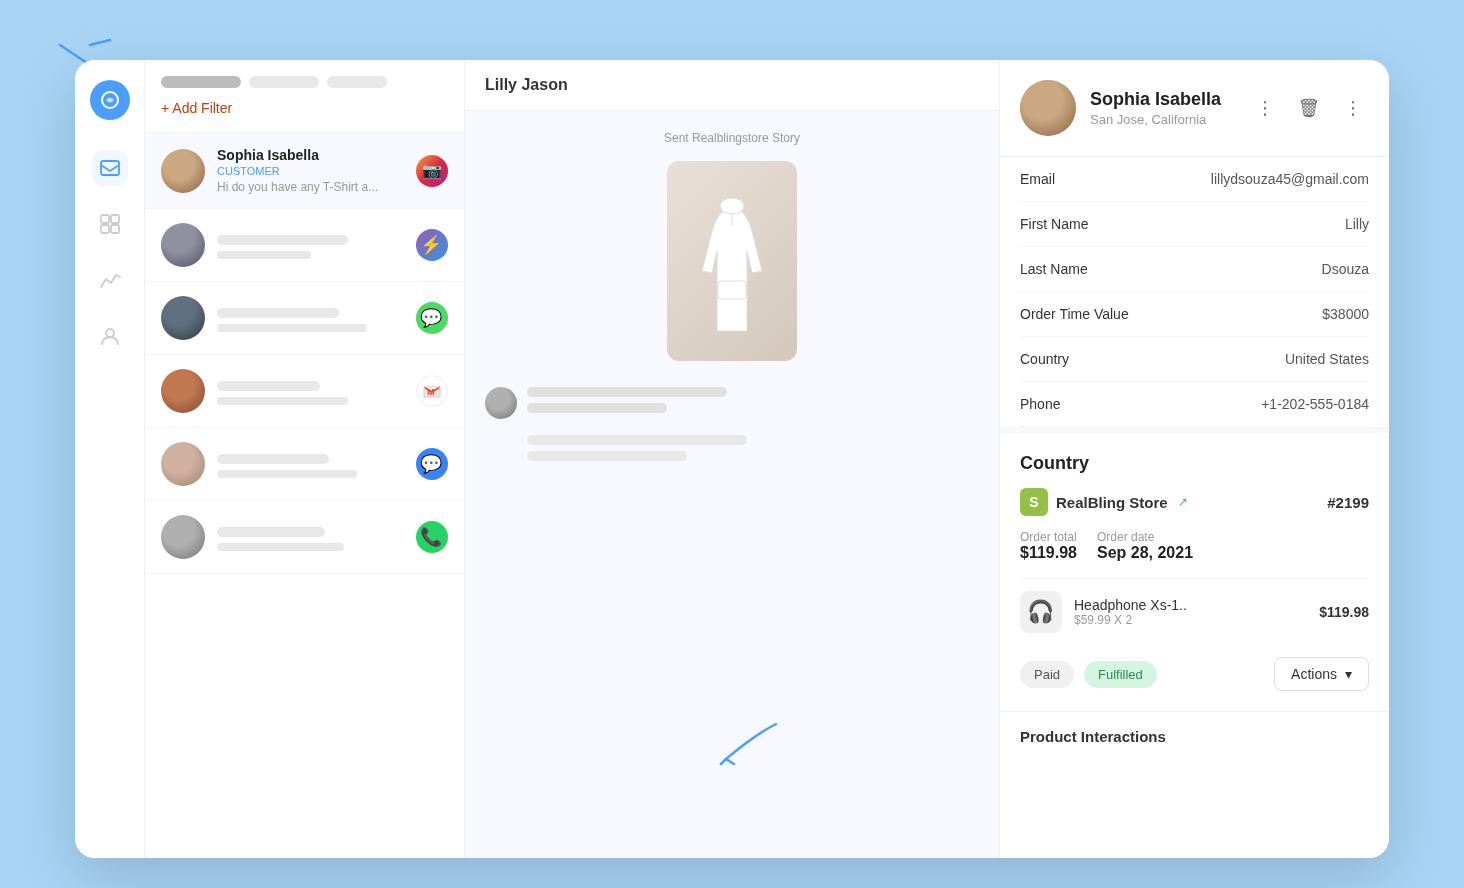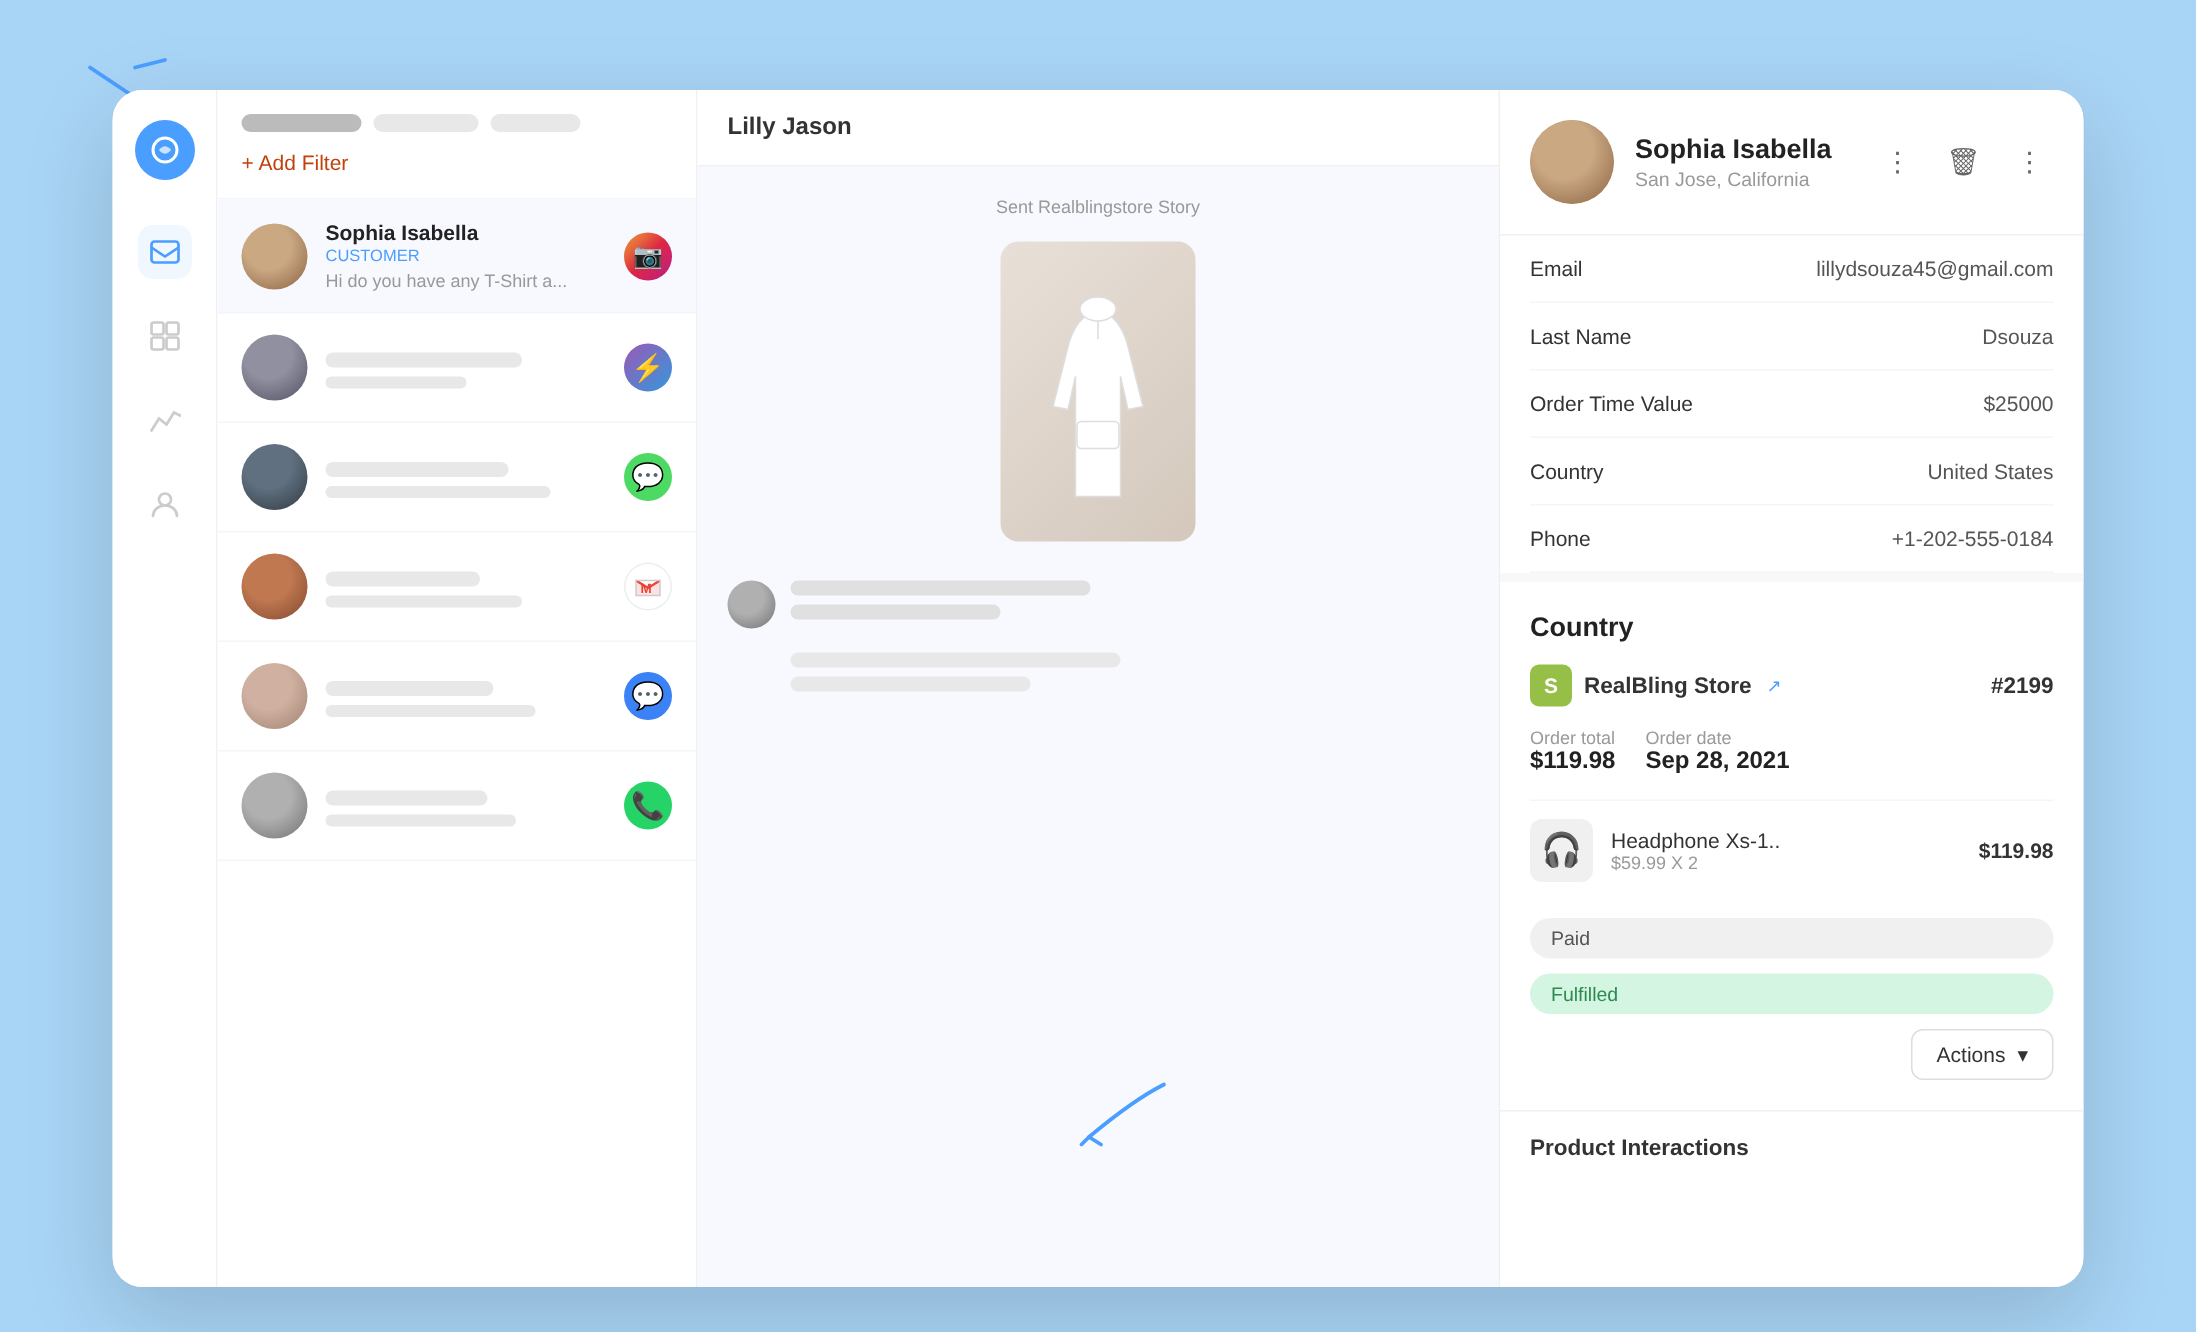--- a/index.html
+++ b/index.html
@@ -446,23 +446,23 @@
       font-size: 22px;
     }
 
     .product-info { flex: 1; }
     .product-name { font-size: 14px; color: #333; font-weight: 500; }
     .product-price-detail { font-size: 12px; color: #999; }
     .product-total { font-size: 14px; color: #333; font-weight: 600; }
 
     .order-status-row {
       display: flex;
+      align-items: center;
       gap: 10px;
       margin-top: 12px;
-      flex-direction: column;
     }
 
     .badge {
       padding: 6px 14px;
       border-radius: 20px;
       font-size: 13px;
       font-weight: 500;
     }
 
     .badge-paid {
@@ -723,26 +723,30 @@
         <div class="icon-btn">⋮</div>
       </div>
     </div>
 
     <div class="contact-details">
       <div class="detail-row">
         <span class="detail-label">Email</span>
         <span class="detail-value">lillydsouza45@gmail.com</span>
       </div>
       <div class="detail-row">
+        <span class="detail-label">First Name</span>
+        <span class="detail-value">Lilly</span>
+      </div>
+      <div class="detail-row">
         <span class="detail-label">Last Name</span>
         <span class="detail-value">Dsouza</span>
       </div>
       <div class="detail-row">
         <span class="detail-label">Order Time Value</span>
-        <span class="detail-value">$25000</span>
+        <span class="detail-value">$38000</span>
       </div>
       <div class="detail-row">
         <span class="detail-label">Country</span>
         <span class="detail-value">United States</span>
       </div>
       <div class="detail-row">
         <span class="detail-label">Phone</span>
         <span class="detail-value">+1-202-555-0184</span>
       </div>
     </div>

